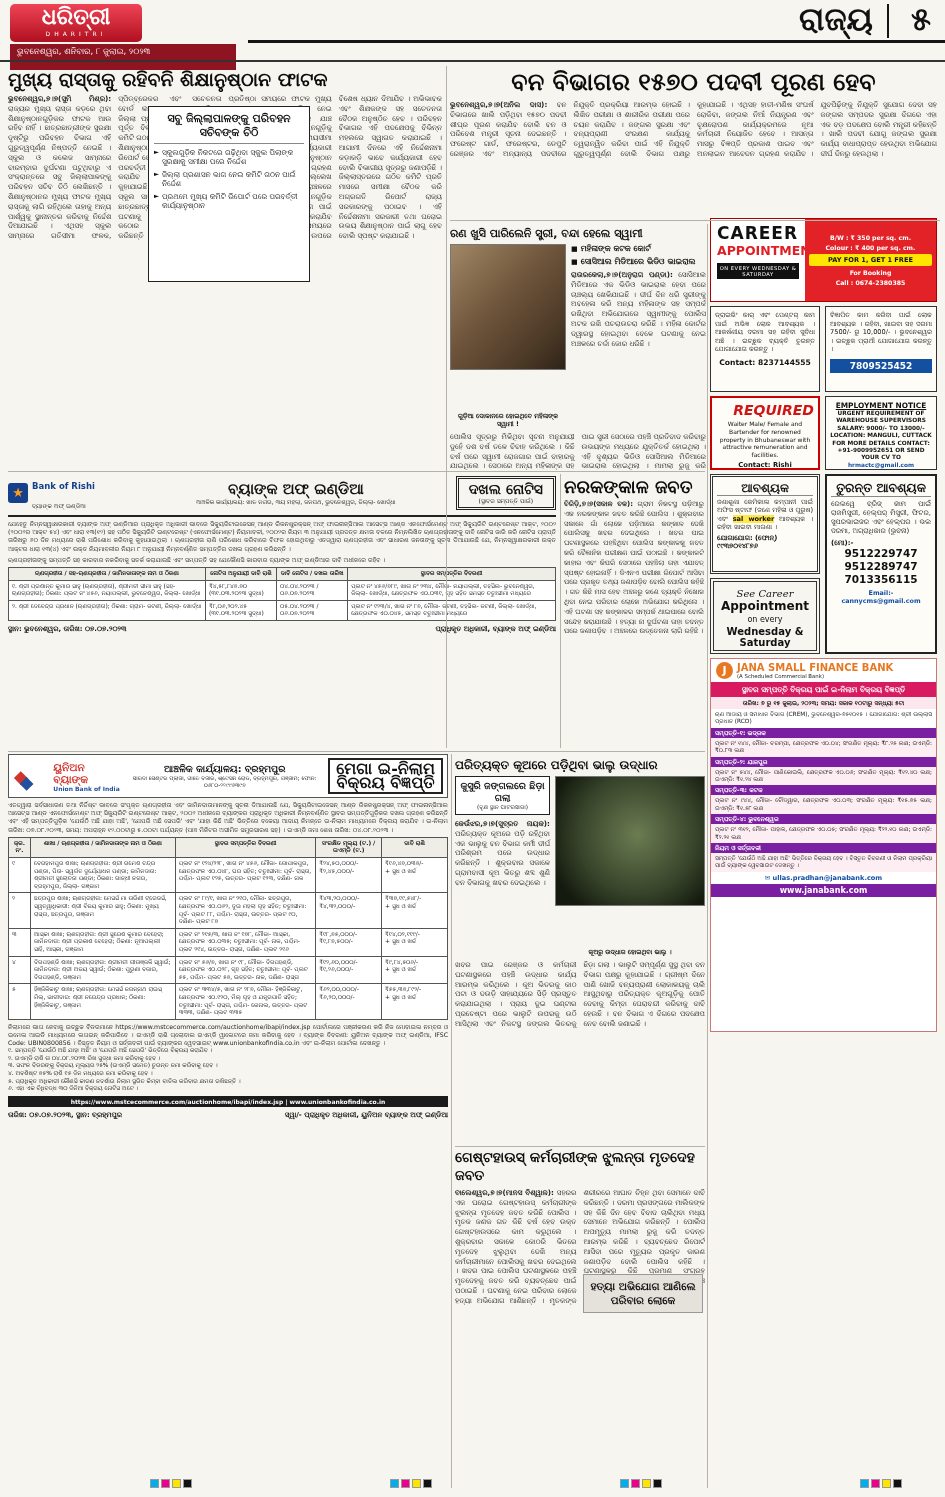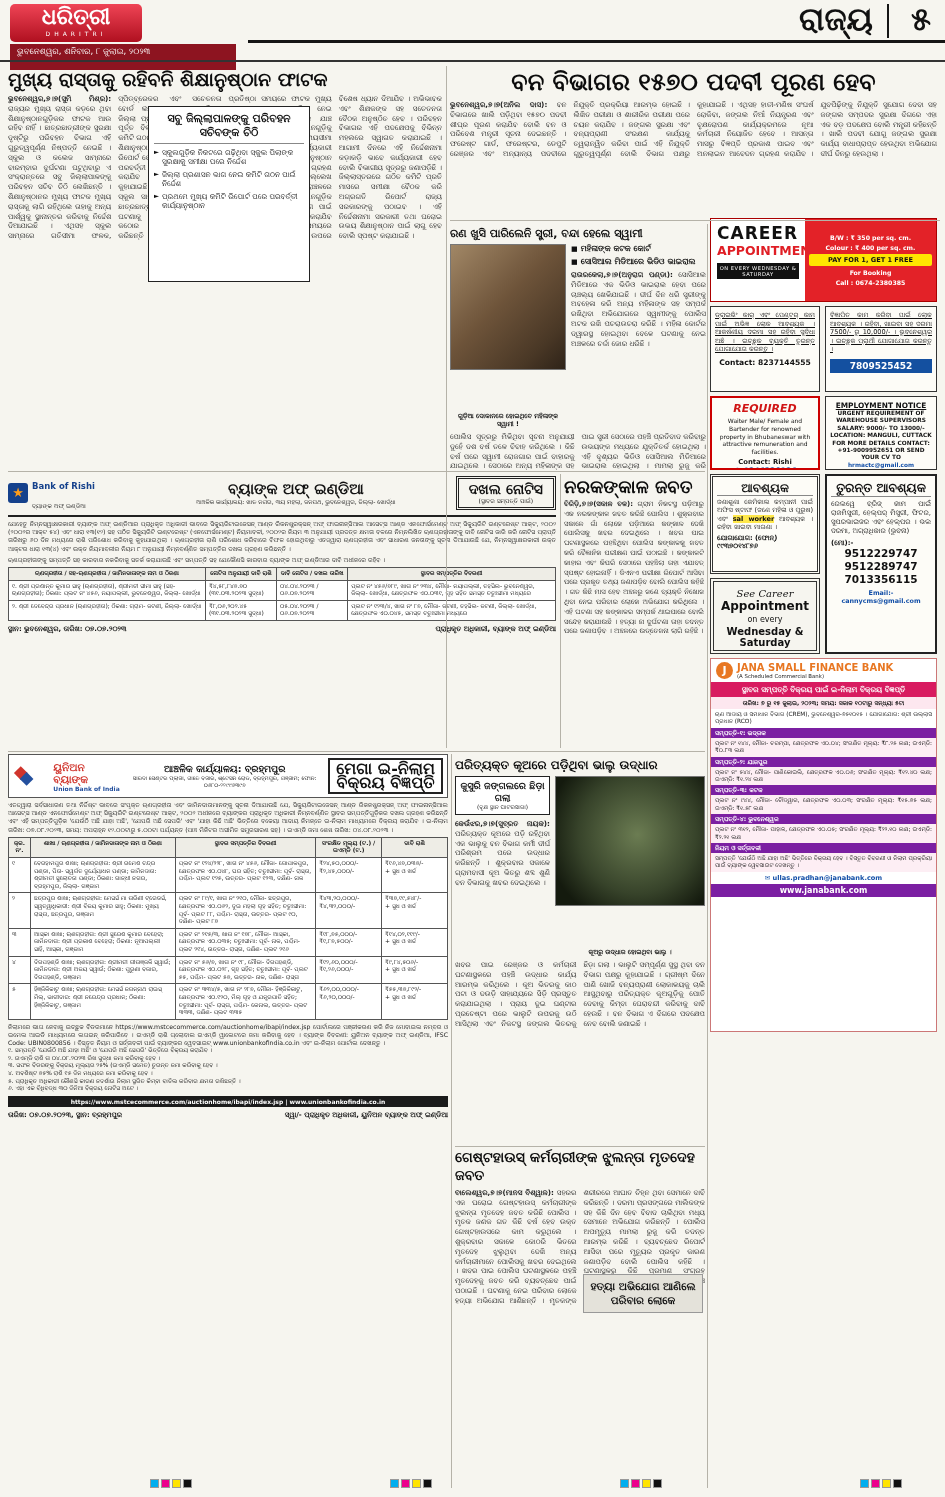--- a/index.html
+++ b/index.html
@@ -64,26 +64,26 @@
   .career-left { width:94px; padding:5px 6px; }
   .c1 { font-weight:900; font-size:17px; letter-spacing:1px; line-height:19px; }
   .c2 { font-weight:900; font-size:12.5px; color:#e01e25; line-height:15px; }
   .c3 { background:#111; color:#fff; font-size:5.2px; text-align:center; padding:2px 0; margin-top:5px; letter-spacing:.5px; }
   .career-right { flex:1; background:#e32228; color:#fff; padding:4px; font-size:6.2px; font-weight:bold;
                   text-align:center; display:flex; flex-direction:column; gap:3px; justify-content:center; }
   .offer { background:#ffe600; color:#111; font-weight:900; font-size:6.6px; padding:2px; border-radius:2px; }
   .adbox { position:absolute; border:1px solid #333; background:#fdfcf7; padding:4px; overflow:hidden; }
   .ad-driver { left:710px; top:306px; width:110px; height:86px; }
   .ad-work   { left:825px; top:306px; width:112px; height:86px; }
-  .ad-body { font-size:6.6px; line-height:8.6px; text-align:justify;text-decoration:underline; }
+  .ad-body { font-size:6.6px; line-height:8.6px; text-align:justify; }
   .ad-contact { font-size:7.6px; font-weight:bold; text-align:center; margin-top:4px; }
   .phone-band { background:#1450a0; color:#fff; font-size:9px; font-weight:bold; text-align:center;
                 padding:2px 0; margin-top:5px; }
   .ad-required { left:710px; top:396px; width:110px; height:74px; border:2px solid #c00; }
-  .req-title { color:#d01515; font-weight:900; font-size:11px; text-align:center; font-style:italic; }
+  .req-title { color:#d01515; font-weight:900; font-size:14px; text-align:right; font-style:italic; }
   .req-body { font-size:6px; line-height:7.8px; text-align:center; margin-top:2px; }
   .req-contact { font-size:6.8px; font-weight:bold; text-align:center; margin-top:2px; }
   .req-phone { font-size:7.6px; font-weight:bold; text-align:center; color:#1450a8; }
   .ad-employment { left:825px; top:396px; width:112px; height:74px; }
   .emp-title { font-size:7.4px; font-weight:900; text-align:center; text-decoration:underline; }
   .emp-line { font-size:5.8px; font-weight:bold; text-align:center; line-height:7.4px; }
 
   
   .boi { left:8px; top:474px; width:548px; height:276px; }
   .boi-head { display:flex; align-items:center; gap:6px; border-bottom:2px solid #222; padding-bottom:3px; }
@@ -140,21 +140,21 @@
   .jana-date { background:#fde7ef; font-size:6px; font-weight:bold; text-align:center; padding:2px; }
   .jana-info { font-size:5.8px; line-height:7.4px; padding:2px 4px; text-align:justify; }
   .jana-sec-t { background:#7b1fa2; color:#fff; font-size:6.2px; font-weight:bold; padding:1px 4px; }
   .jana-sec-x { font-size:5.8px; line-height:7.4px; padding:2px 4px; background:#fdeef4; text-align:justify; }
   .jana-mail { font-size:6.6px; font-weight:bold; color:#1450a8; text-align:center; padding:2px; }
   .jana-site { background:#7b1fa2; color:#fff; font-size:8px; font-weight:900; text-align:center; padding:2px; }
 
   
   .union { left:8px; top:754px; width:440px; height:734px; }
   .union-head { display:flex; gap:6px; align-items:center; border:1px solid #555; padding:3px 4px; background:#fff; }
-  .un-logo { display:flex; gap:19px; align-items:center; width:108px; flex:none; }
+  .un-logo { display:flex; gap:19px; align-items:flex-end; width:108px; flex:none; }
   .un-name1 { font-size:10.5px; font-weight:900; color:#d0342c; line-height:12px; }
   .un-name2 { font-size:6px; font-weight:bold; color:#24509e; }
   .un-center { flex:1; text-align:center; }
   .un-office { font-size:9.5px; font-weight:800; }
   .un-addr { font-size:5.6px; line-height:7px; }
   .un-title-box { border:2px solid #222; padding:2px 6px; text-align:center; flex:none; }
   .un-title { font-size:16px; font-weight:900; line-height:14px; white-space:pre-line; }
   .union .tiny { margin-top:3px; }
   .terms-item { font-size:5.9px; line-height:7.6px; text-align:justify; }
   .black-band { background:#1b1b1b; color:#fff; font-size:6px; font-weight:bold; text-align:center;

